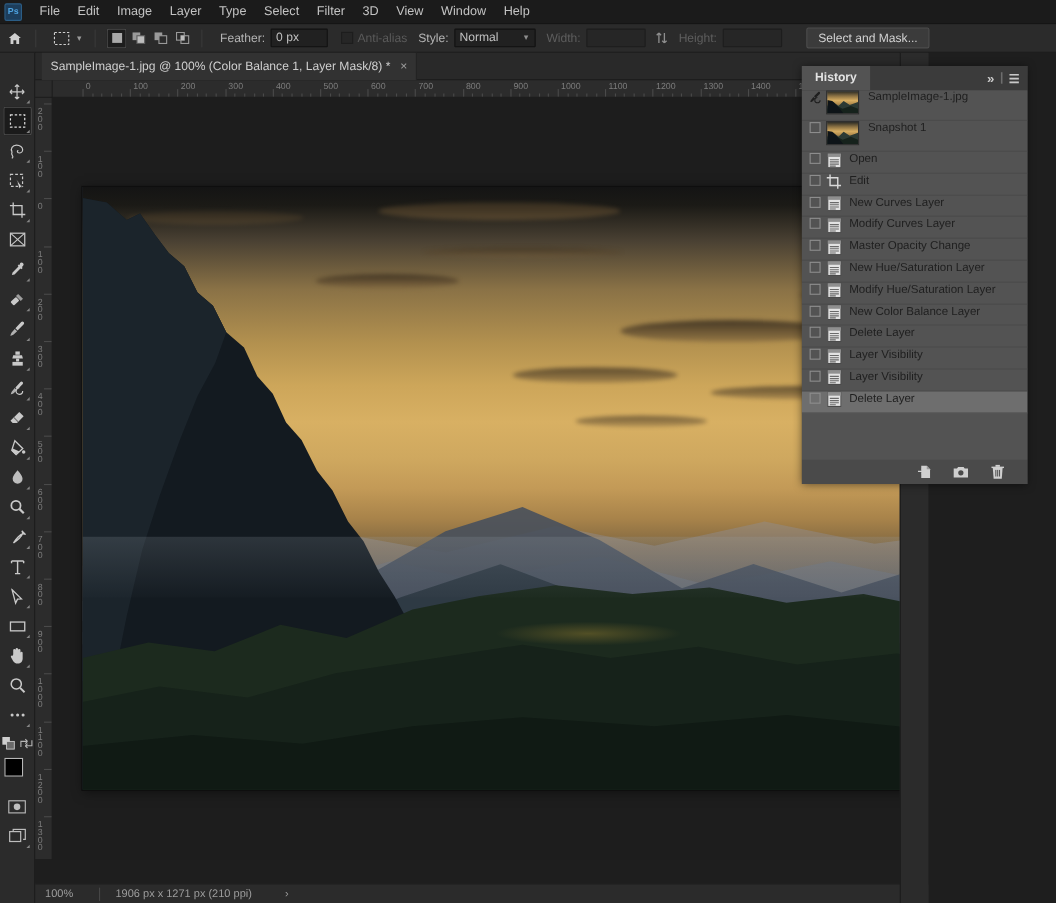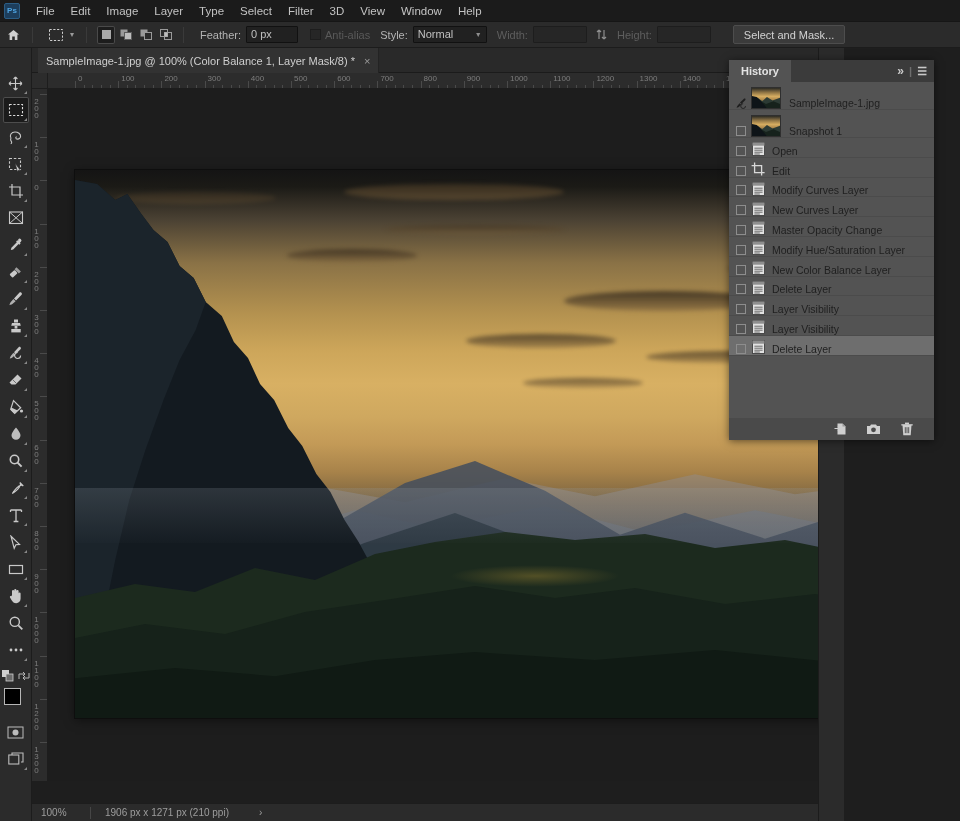--- a/index.html
+++ b/index.html
@@ -214,21 +214,21 @@
   .hp-tab {
     background:#535353; padding:0 12px; display:flex; align-items:center;
     font-size:11px; color:#e3e3e3;
   }
   .hp-tab-ctrls {
     margin-left:auto; display:flex; align-items:center; gap:5px;
     padding-right:7px; color:#c9c9c9;
   }
   .hp-list { flex:1; overflow:hidden; background:#535353; }
   .hist-row {
-    height:19.8px; display:flex; align-items:flex-end; position:relative;
+    height:19.8px; display:flex; align-items:flex-start; position:relative;
     border-bottom:1px solid #4b4b4b; padding-left:6px;
   }
   .hist-row.thumb-row { height:28px; }
   .hist-row.selected { background:#6e6e6e; }
   .hist-src {
     width:12px; height:12px; margin-right:4px;
     display:flex; align-items:center; justify-content:center;
   }
   .src-box {
     width:10px; height:10px; border:1px solid #8d8d8d; background:transparent;
@@ -843,51 +843,66 @@
           </div>
           <div class="hist-icon">
             <svg width="13" height="14" viewBox="0 0 13 14">
               <rect x="0.5" y="0.5" width="12" height="13" fill="#e2e2e2" stroke="#4a4a4a"></rect>
               <rect x="0.5" y="0.5" width="12" height="3.2" fill="#8f8f8f"></rect>
               <g stroke="#6a6a6a" stroke-width="1">
                 <path d="M2.4 6.2h8.2M2.4 8.2h8.2M2.4 10.2h8.2M2.4 12h5.4"></path>
               </g>
             </svg>
           </div>
-          <div class="hist-label">Modify Curves Layer</div>
+          <div class="hist-label">New Curves Layer</div>
         </div>
         <div class="hist-row">
           <div class="hist-src">
             <div class="src-box"></div>
           </div>
           <div class="hist-icon">
             <svg width="13" height="14" viewBox="0 0 13 14">
               <rect x="0.5" y="0.5" width="12" height="13" fill="#e2e2e2" stroke="#4a4a4a"></rect>
               <rect x="0.5" y="0.5" width="12" height="3.2" fill="#8f8f8f"></rect>
               <g stroke="#6a6a6a" stroke-width="1">
                 <path d="M2.4 6.2h8.2M2.4 8.2h8.2M2.4 10.2h8.2M2.4 12h5.4"></path>
               </g>
             </svg>
           </div>
-          <div class="hist-label">New Curves Layer</div>
+          <div class="hist-label">Modify Curves Layer</div>
         </div>
         <div class="hist-row">
           <div class="hist-src">
             <div class="src-box"></div>
           </div>
           <div class="hist-icon">
             <svg width="13" height="14" viewBox="0 0 13 14">
               <rect x="0.5" y="0.5" width="12" height="13" fill="#e2e2e2" stroke="#4a4a4a"></rect>
               <rect x="0.5" y="0.5" width="12" height="3.2" fill="#8f8f8f"></rect>
               <g stroke="#6a6a6a" stroke-width="1">
                 <path d="M2.4 6.2h8.2M2.4 8.2h8.2M2.4 10.2h8.2M2.4 12h5.4"></path>
               </g>
             </svg>
           </div>
           <div class="hist-label">Master Opacity Change</div>
+        </div>
+        <div class="hist-row">
+          <div class="hist-src">
+            <div class="src-box"></div>
+          </div>
+          <div class="hist-icon">
+            <svg width="13" height="14" viewBox="0 0 13 14">
+              <rect x="0.5" y="0.5" width="12" height="13" fill="#e2e2e2" stroke="#4a4a4a"></rect>
+              <rect x="0.5" y="0.5" width="12" height="3.2" fill="#8f8f8f"></rect>
+              <g stroke="#6a6a6a" stroke-width="1">
+                <path d="M2.4 6.2h8.2M2.4 8.2h8.2M2.4 10.2h8.2M2.4 12h5.4"></path>
+              </g>
+            </svg>
+          </div>
+          <div class="hist-label">New Hue/Saturation Layer</div>
         </div>
         <div class="hist-row">
           <div class="hist-src">
             <div class="src-box"></div>
           </div>
           <div class="hist-icon">
             <svg width="13" height="14" viewBox="0 0 13 14">
               <rect x="0.5" y="0.5" width="12" height="13" fill="#e2e2e2" stroke="#4a4a4a"></rect>
               <rect x="0.5" y="0.5" width="12" height="3.2" fill="#8f8f8f"></rect>
               <g stroke="#6a6a6a" stroke-width="1">

